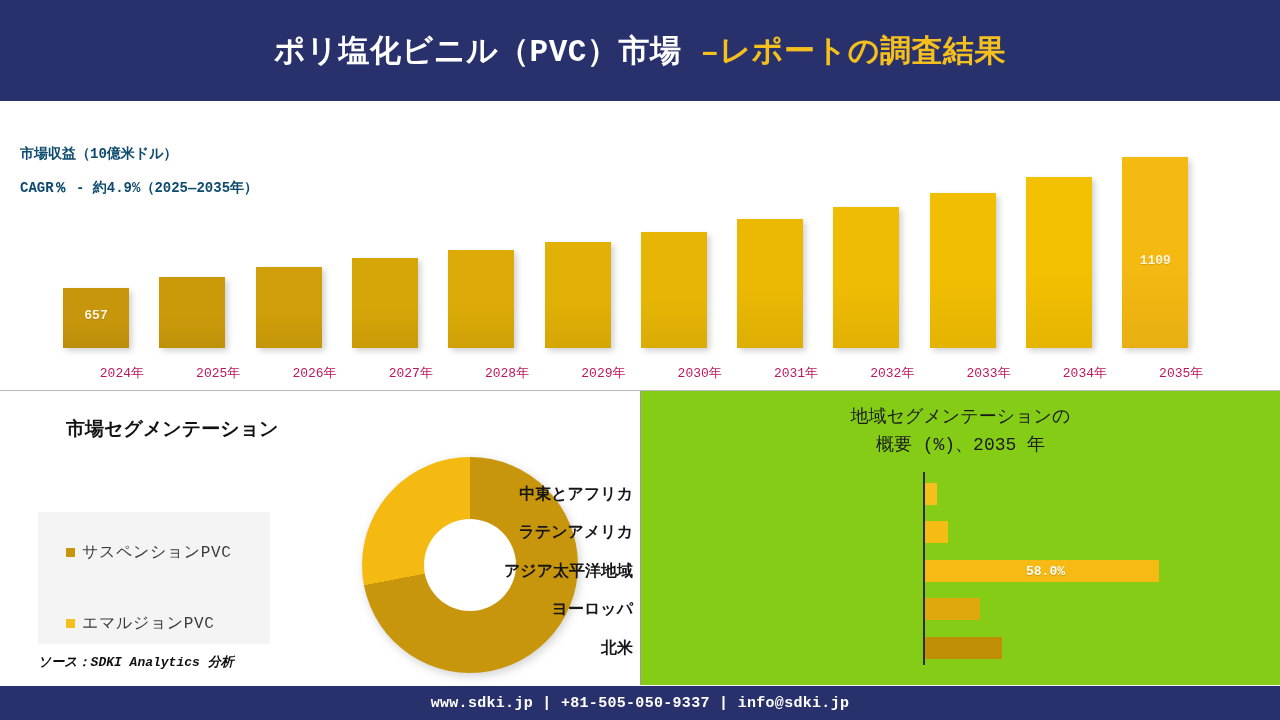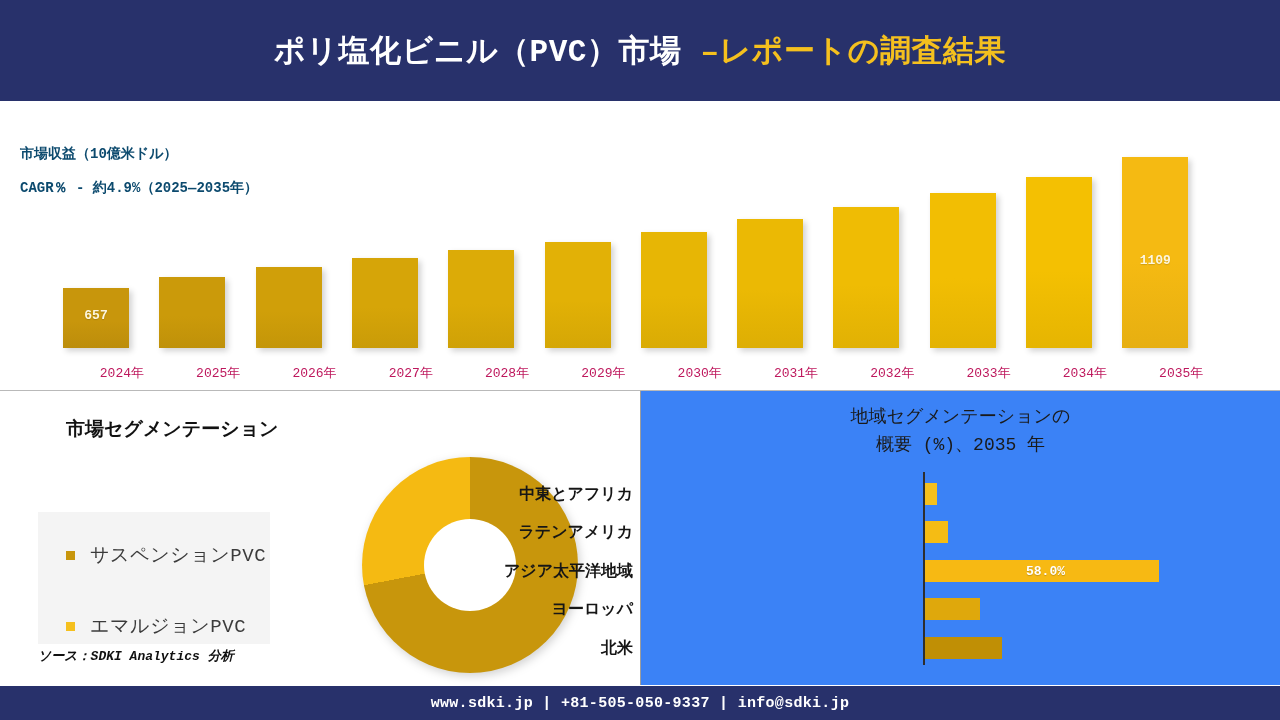--- a/index.html
+++ b/index.html
@@ -72,46 +72,46 @@
   .seg-title{
     position:absolute;left:66px;top:23px;
     font-size:19px;font-weight:bold;color:#111;line-height:33px;
   }
   .seg-title div{white-space:nowrap;}
   .legend-box{
     position:absolute;left:38px;top:121px;width:232px;height:132px;
     background:#f4f4f4;
   }
   .legend-item{
-    position:absolute;left:28px;display:flex;align-items:center;gap:15px;
-    font-size:19px;color:#3b3b3b;white-space:nowrap;
+    position:absolute;left:28px;display:flex;align-items:center;gap:7px;
+    font-size:16px;color:#3b3b3b;white-space:nowrap;
   }
   .legend-item.i0{top:30px;}
   .legend-item.i1{top:101px;}
   .legend-swatch{width:9px;height:9px;display:inline-block;}
   .legend-lbl{letter-spacing:.6px;}
 
   .donut{
     position:absolute;left:362px;top:66px;width:216px;height:216px;
     border-radius:50%;
     filter:drop-shadow(2px 3px 5px rgba(0,0,0,.18));
   }
   .donut-hole{
     position:absolute;left:50%;top:50%;transform:translate(-50%,-50%);
     width:92px;height:92px;border-radius:50%;background:#ffffff;
   }
   .source{
-    position:absolute;left:38px;top:256px;
+    position:absolute;left:38px;top:262px;
     font-size:13px;font-weight:bold;font-style:italic;color:#101010;
     white-space:nowrap;
   }
 
   
   .panel-right{
-    position:absolute;left:641px;top:391px;width:639px;height:294px;background:#3b82f6;
+    position:absolute;left:641px;top:391px;width:639px;height:294px;background:#84cc16;
   }
   .reg-title{
     position:absolute;left:0;top:12px;width:639px;text-align:center;
     font-size:18px;color:#1a1a1a;line-height:28px;
   }
   .reg-title div{white-space:nowrap;}
   .reg-axis{
     position:absolute;left:282px;top:81px;width:2px;height:193px;background:#2e2e2e;
   }
   .reg-row{

